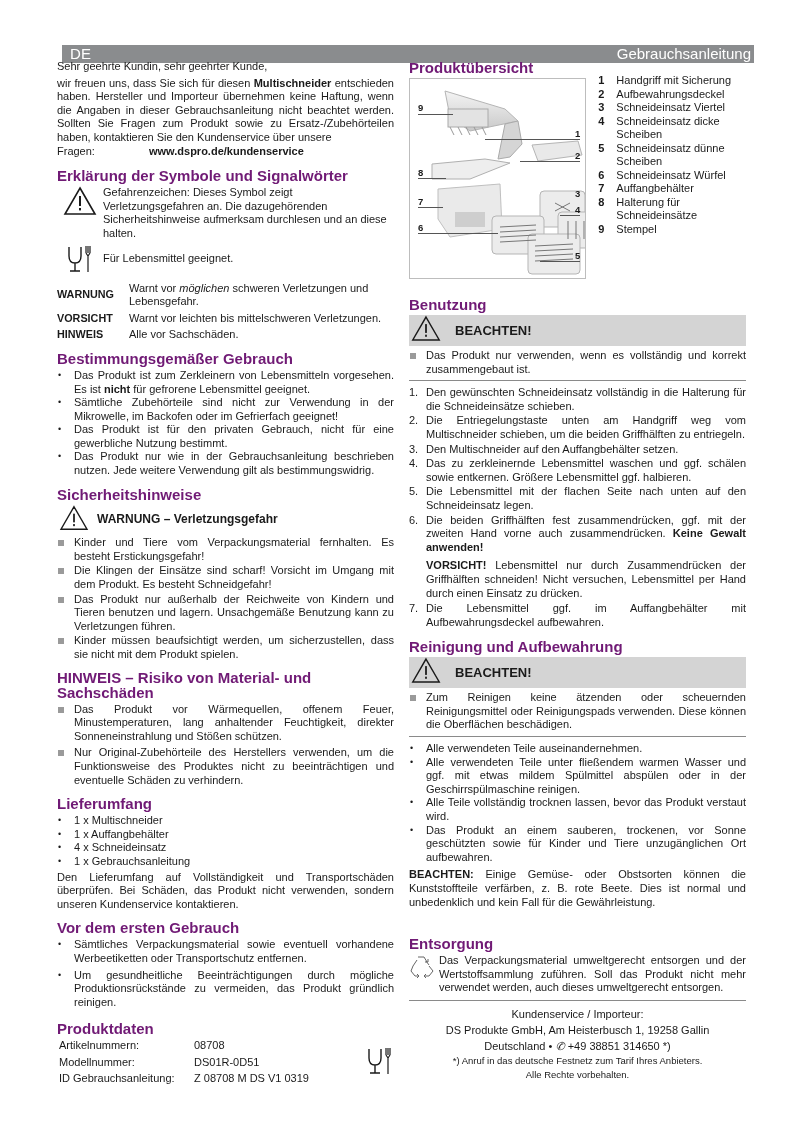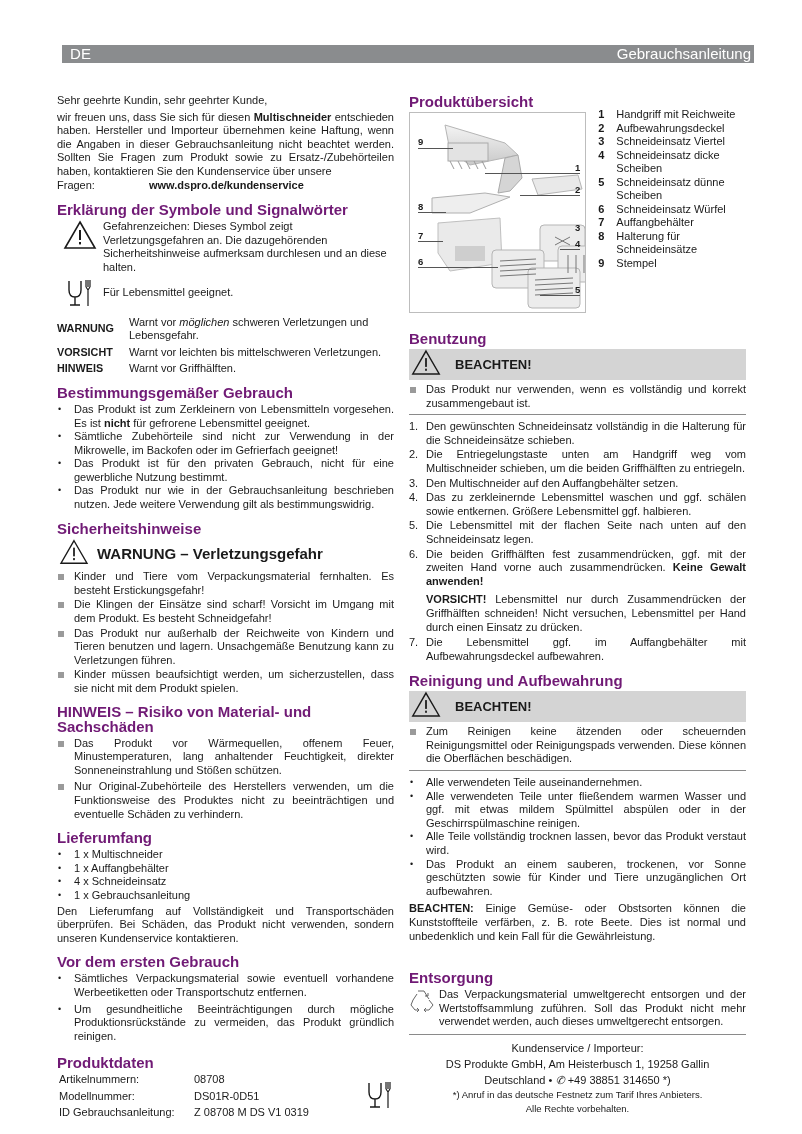--- a/index.html
+++ b/index.html
@@ -3,21 +3,21 @@
 <meta charset="utf-8">
 <style>
   * { box-sizing: border-box; margin: 0; padding: 0; }
   html, body { width: 802px; height: 1134px; background: #ffffff; }
   body { position: relative; font-family: "Liberation Sans", sans-serif; color: #1a1a1a; font-size: 11px; line-height: 13.6px; overflow: hidden; }
 
   .header-bar { position: absolute; left: 62px; top: 45px; width: 692px; height: 18px; background: #8a8c8e; color: #fff; display: flex; justify-content: space-between; align-items: center; padding: 0 3px 0 8px; }
   .header-bar .lang { font-size: 15px; font-weight: normal; letter-spacing: 0.2px; }
   .header-bar .doc-title { font-size: 15px; }
 
-  .col { position: absolute; top: 94px; }
+  .col { position: absolute; top: 60px; }
   .col-left { left: 57px; width: 337px; }
   .col-right { left: 409px; width: 337px; }
 
   .justify { text-align: justify; }
   p { margin: 0; }
   h2 { font-size: 15px; font-weight: bold; line-height: 15px; margin: 9px 0 3px 0; color: #701a75; }
   .b { font-weight: bold; }
   .i { font-style: italic; }
 
   ul.dots, ul.squares { list-style: none; }
@@ -29,21 +29,21 @@
   .sym-row { display: flex; align-items: flex-start; margin-bottom: 3px; }
   .sym-row .sym { width: 46px; flex-shrink: 0; display: flex; justify-content: center; }
   .sym-row .txt { flex: 1; }
 
   .signal-table { margin-top: 8px; }
   .signal-row { display: flex; align-items: center; margin-bottom: 3px; }
   .signal-row .word { width: 72px; font-weight: bold; font-size: 10.8px; flex-shrink: 0; }
   .signal-row .desc { flex: 1; }
 
   .warn-heading { display: flex; align-items: center; margin: 2px 0 2px 0; }
-  .warn-heading .lbl { font-size: 15px; font-weight: bold; margin-left: 8px; }
+  .warn-heading .lbl { font-size: 12px; font-weight: bold; margin-left: 8px; }
 
   .data-table { display: grid; grid-template-columns: 135px 1fr; row-gap: 3px; margin-left: 2px; }
 
   
   .overview { display: flex; }
   .img-frame { width: 210px; height: 201px; border: 1px solid #bdbdbd; position: relative; background: #fff; overflow: hidden; }
   .callout-num { position: absolute; font-size: 9.5px; font-weight: bold; }
   .callout-line { position: absolute; height: 1px; background: #555; }
   .legend { list-style: none; margin-left: 12px; margin-top: -4px; }
   .legend li { display: flex; line-height: 13.5px; }
@@ -106,21 +106,21 @@
     <div class="signal-row">
       <div class="word">WARNUNG</div>
       <div class="desc"><span>Warnt vor </span><span class="i">möglichen</span><span> schweren Verletzungen und Lebensgefahr.</span></div>
     </div>
     <div class="signal-row">
       <div class="word">VORSICHT</div>
       <div class="desc">Warnt vor leichten bis mittelschweren Verletzungen.</div>
     </div>
     <div class="signal-row">
       <div class="word">HINWEIS</div>
-      <div class="desc">Warnt vor Griffhälften.</div>
+      <div class="desc">Alle vor Sachschäden.</div>
     </div>
   </div>
 
   <h2>Bestimmungsgemäßer Gebrauch</h2>
   <ul class="dots">
     <li><span>Das Produkt ist zum Zerkleinern von Lebensmitteln vorgesehen. Es ist </span><span class="b">nicht</span><span> für gefrorene Lebensmittel geeignet.</span></li>
     <li>Sämtliche Zubehörteile sind nicht zur Verwendung in der Mikrowelle, im Backofen oder im Gefrierfach geeignet!</li>
     <li>Das Produkt ist für den privaten Gebrauch, nicht für eine gewerbliche Nutzung bestimmt.</li>
     <li>Das Produkt nur wie in der Gebrauchsanleitung beschrieben nutzen. Jede weitere Verwendung gilt als bestimmungswidrig.</li>
   </ul>
@@ -234,21 +234,21 @@
       <span class="callout-num" style="left:8px;top:116px;">7</span>
       <div class="callout-line" style="left:8px;top:128px;width:25px;"></div>
       <span class="callout-num" style="left:8px;top:142px;">6</span>
       <div class="callout-line" style="left:8px;top:154px;width:80px;"></div>
       <span class="callout-num" style="right:5px;top:170px;">5</span>
       <div class="callout-line" style="right:5px;top:182px;width:40px;"></div>
     </div>
     <ul class="legend">
       <li>
           <span class="num">1</span>
-          <span>Handgriff mit Reichweite</span>
+          <span>Handgriff mit Sicherung</span>
         </li>
       <li>
           <span class="num">2</span>
           <span>Aufbewahrungsdeckel</span>
         </li>
       <li>
           <span class="num">3</span>
           <span>Schneideinsatz Viertel</span>
         </li>
       <li>

